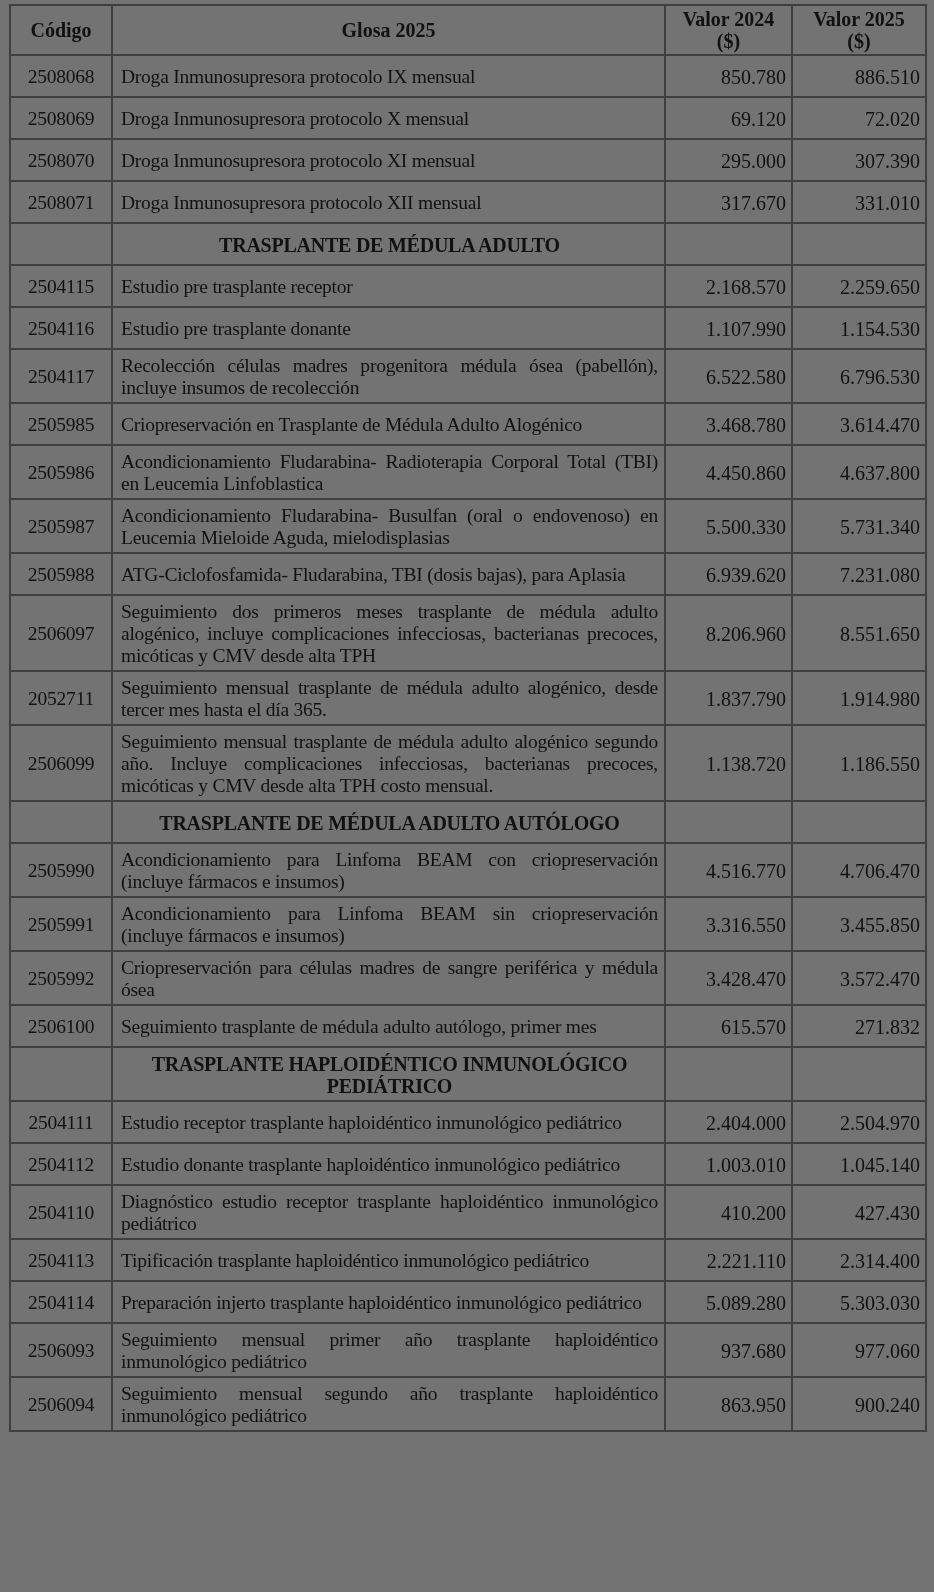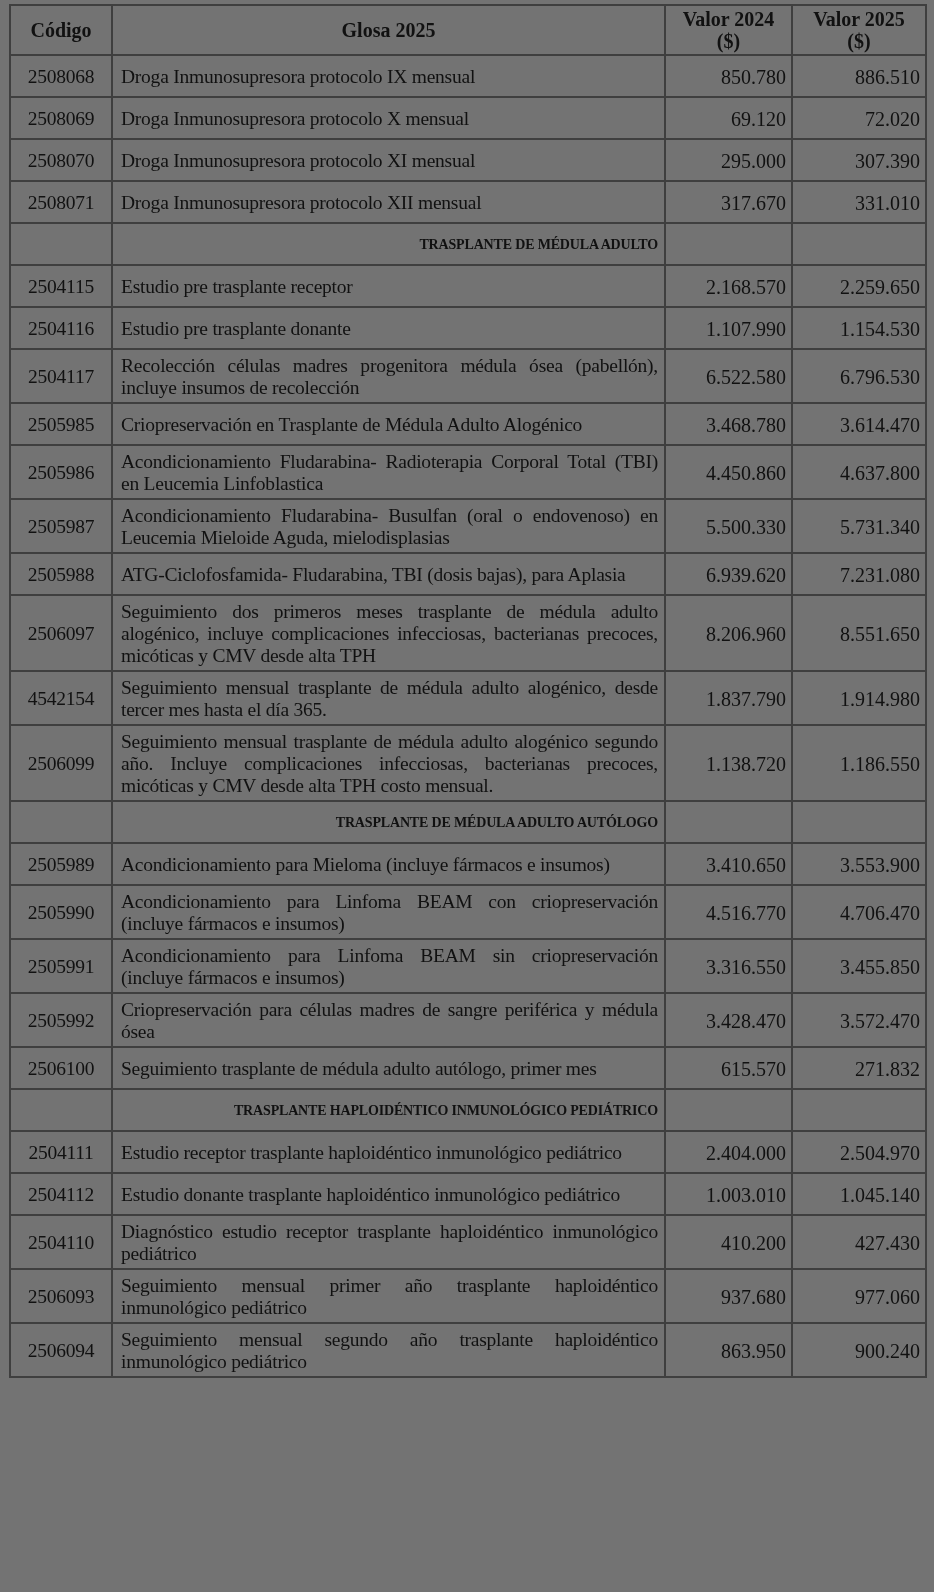--- a/index.html
+++ b/index.html
@@ -57,23 +57,23 @@
     padding-left: 2px;
     padding-right: 2px;
   }
   td.col-glosa {
     text-align: justify;
     padding-left: 8px;
     padding-right: 6px;
     border-radius: 14px;
   }
   td.col-glosa.section {
-    text-align: right;
+    text-align: center;
     font-weight: bold;
-    font-size: 14px;
+    font-size: 20px;
   }
   td.col-valor {
     text-align: right;
     padding-right: 5px;
     font-size: 20px;
     letter-spacing: 0;
   }
 </style>
 </head>
 <body>
@@ -173,44 +173,38 @@
           <td class="col-valor">6.939.620</td>
           <td class="col-valor">7.231.080</td>
         </tr>
         <tr>
           <td class="col-codigo">2506097</td>
           <td class="col-glosa">Seguimiento dos primeros meses trasplante de médula adulto alogénico, incluye complicaciones infecciosas, bacterianas precoces, micóticas y CMV desde alta TPH</td>
           <td class="col-valor">8.206.960</td>
           <td class="col-valor">8.551.650</td>
         </tr>
         <tr>
-          <td class="col-codigo">4542154</td>
+          <td class="col-codigo">2052711</td>
           <td class="col-glosa">Seguimiento mensual trasplante de médula adulto alogénico, desde tercer mes hasta el día 365.</td>
           <td class="col-valor">1.837.790</td>
           <td class="col-valor">1.914.980</td>
         </tr>
         <tr>
           <td class="col-codigo">2506099</td>
           <td class="col-glosa">Seguimiento mensual trasplante de médula adulto alogénico segundo año. Incluye complicaciones infecciosas, bacterianas precoces, micóticas y CMV desde alta TPH costo mensual.</td>
           <td class="col-valor">1.138.720</td>
           <td class="col-valor">1.186.550</td>
         </tr>
         <tr>
           <td class="col-codigo"></td>
           <td class="col-glosa section">TRASPLANTE DE MÉDULA ADULTO AUTÓLOGO</td>
           <td class="col-valor"></td>
           <td class="col-valor"></td>
         </tr>
         <tr>
-          <td class="col-codigo">2505989</td>
-          <td class="col-glosa">Acondicionamiento para Mieloma (incluye fármacos e insumos)</td>
-          <td class="col-valor">3.410.650</td>
-          <td class="col-valor">3.553.900</td>
-        </tr>
-        <tr>
           <td class="col-codigo">2505990</td>
           <td class="col-glosa">Acondicionamiento para Linfoma BEAM con criopreservación (incluye fármacos e insumos)</td>
           <td class="col-valor">4.516.770</td>
           <td class="col-valor">4.706.470</td>
         </tr>
         <tr>
           <td class="col-codigo">2505991</td>
           <td class="col-glosa">Acondicionamiento para Linfoma BEAM sin criopreservación (incluye fármacos e insumos)</td>
           <td class="col-valor">3.316.550</td>
           <td class="col-valor">3.455.850</td>
@@ -243,20 +237,32 @@
           <td class="col-codigo">2504112</td>
           <td class="col-glosa">Estudio donante trasplante haploidéntico inmunológico pediátrico</td>
           <td class="col-valor">1.003.010</td>
           <td class="col-valor">1.045.140</td>
         </tr>
         <tr>
           <td class="col-codigo">2504110</td>
           <td class="col-glosa">Diagnóstico estudio receptor trasplante haploidéntico inmunológico pediátrico</td>
           <td class="col-valor">410.200</td>
           <td class="col-valor">427.430</td>
+        </tr>
+        <tr>
+          <td class="col-codigo">2504113</td>
+          <td class="col-glosa">Tipificación trasplante haploidéntico inmunológico pediátrico</td>
+          <td class="col-valor">2.221.110</td>
+          <td class="col-valor">2.314.400</td>
+        </tr>
+        <tr>
+          <td class="col-codigo">2504114</td>
+          <td class="col-glosa">Preparación injerto trasplante haploidéntico inmunológico pediátrico</td>
+          <td class="col-valor">5.089.280</td>
+          <td class="col-valor">5.303.030</td>
         </tr>
         <tr>
           <td class="col-codigo">2506093</td>
           <td class="col-glosa">Seguimiento mensual primer año trasplante haploidéntico inmunológico pediátrico</td>
           <td class="col-valor">937.680</td>
           <td class="col-valor">977.060</td>
         </tr>
         <tr>
           <td class="col-codigo">2506094</td>
           <td class="col-glosa">Seguimiento mensual segundo año trasplante haploidéntico inmunológico pediátrico</td>

